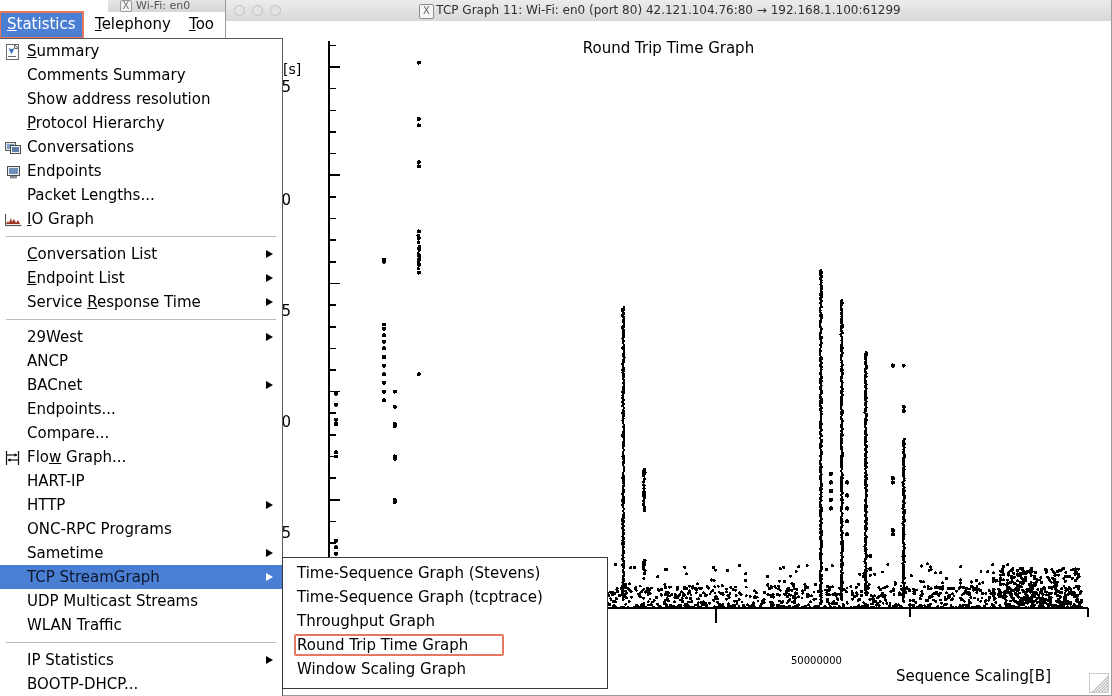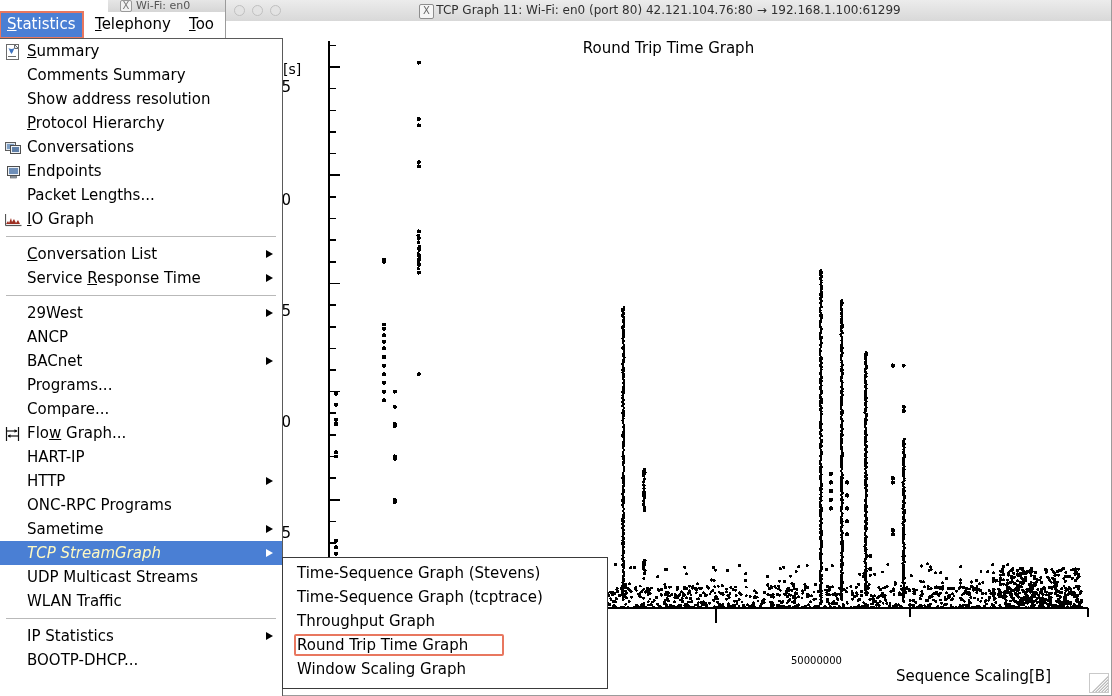--- a/index.html
+++ b/index.html
@@ -44,21 +44,21 @@
   
   #menu-statistics{
     position:absolute;left:0;top:38px;width:283px;height:658px;
     background:#ffffff;border:1px solid #5a5a5a;border-left:none;border-bottom:none;
     box-sizing:border-box;
   }
   .mi{
     position:relative;height:24px;line-height:24px;font-size:15px;color:#000;
     padding-left:27px;white-space:nowrap;box-sizing:border-box;
   }
-  .mi.sel{background:#4a7fd4;color:#fef9c3;font-style:italic;}
+  .mi.sel{background:#4a7fd4;color:#0f172a;}
   .mi .arrow{
     position:absolute;right:9px;top:8px;width:0;height:0;
     border-left:7px solid #000;border-top:4.5px solid transparent;border-bottom:4.5px solid transparent;
   }
   .mi.sel .arrow{border-left-color:#ffffff;}
   .mi u{text-decoration:underline;}
   .sep{height:1px;background:#b9b9b9;margin:5px 6px 5px 6px;}
   .mi-ico{position:absolute;left:5px;top:4px;width:17px;height:16px;}
   
   #menu-submenu{
@@ -2947,26 +2947,27 @@
         </svg></span><span>Endpoints</span></div>
     <div class="mi"><span>Packet Lengths...</span></div>
     <div class="mi"><span class="mi-ico"><svg width="17" height="16" viewBox="0 0 17 16">
           <rect x="0.5" y="2.5" width="16" height="11" fill="#fff" stroke="none"></rect>
           <path d="M1 12 L3 9 L4 11 L6 6 L7 10 L9 7 L11 11 L13 8 L15 12 Z" fill="#9d2f22"></path>
           <line x1="0.5" y1="13.5" x2="16.5" y2="13.5" stroke="#555" stroke-width="1.2"></line>
           <line x1="0.5" y1="2" x2="0.5" y2="13.5" stroke="#555" stroke-width="1.2"></line>
         </svg></span><span><u>I</u>O Graph</span></div>
     <div class="sep"></div>
     <div class="mi"><span><u>C</u>onversation List</span><span class="arrow"></span></div>
+    <div class="mi"><span><u>E</u>ndpoint List</span><span class="arrow"></span></div>
     <div class="mi"><span>Service <u>R</u>esponse Time</span><span class="arrow"></span></div>
     <div class="sep"></div>
     <div class="mi"><span>29West</span><span class="arrow"></span></div>
     <div class="mi"><span>ANCP</span></div>
     <div class="mi"><span>BACnet</span><span class="arrow"></span></div>
-    <div class="mi"><span>Programs...</span></div>
+    <div class="mi"><span>Endpoints...</span></div>
     <div class="mi"><span>Compare...</span></div>
     <div class="mi"><span class="mi-ico"><svg width="17" height="16" viewBox="0 0 17 16">
           <line x1="1.5" y1="1" x2="1.5" y2="15" stroke="#111" stroke-width="1.2"></line>
           <line x1="13.5" y1="1" x2="13.5" y2="15" stroke="#111" stroke-width="1.2"></line>
           <line x1="2" y1="5" x2="12" y2="5" stroke="#111" stroke-width="1.2"></line>
           <path d="M12.5 5 L9.5 3.3 L9.5 6.7 Z" fill="#111"></path>
           <line x1="3" y1="10" x2="13" y2="10" stroke="#111" stroke-width="1.2"></line>
           <path d="M2.5 10 L5.5 8.3 L5.5 11.7 Z" fill="#111"></path>
         </svg></span><span>Flo<u>w</u> Graph...</span></div>
     <div class="mi"><span>HART-IP</span></div>

